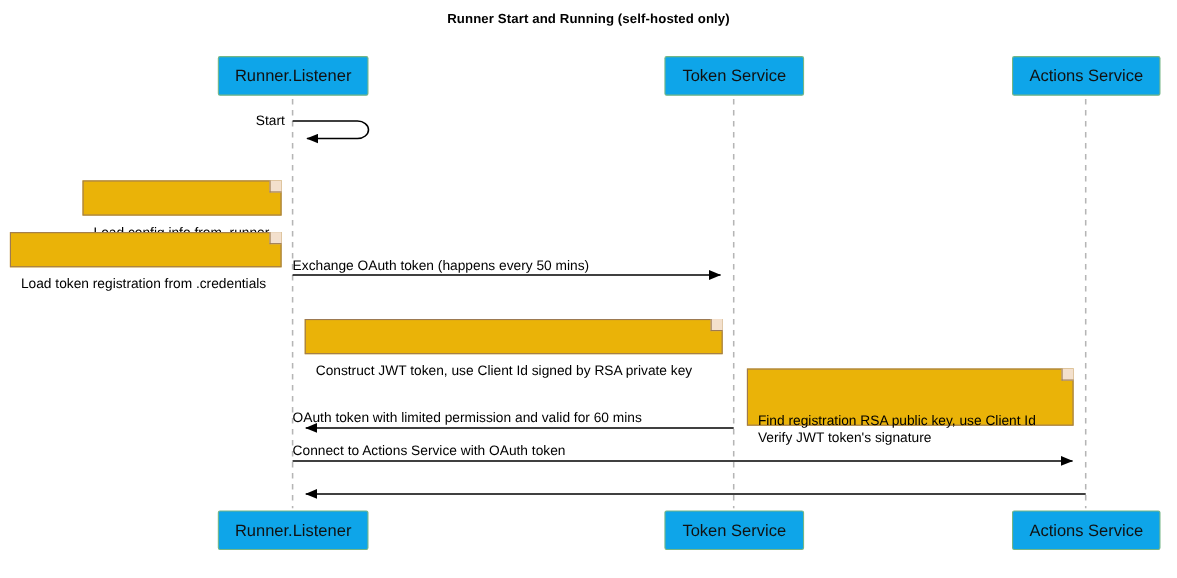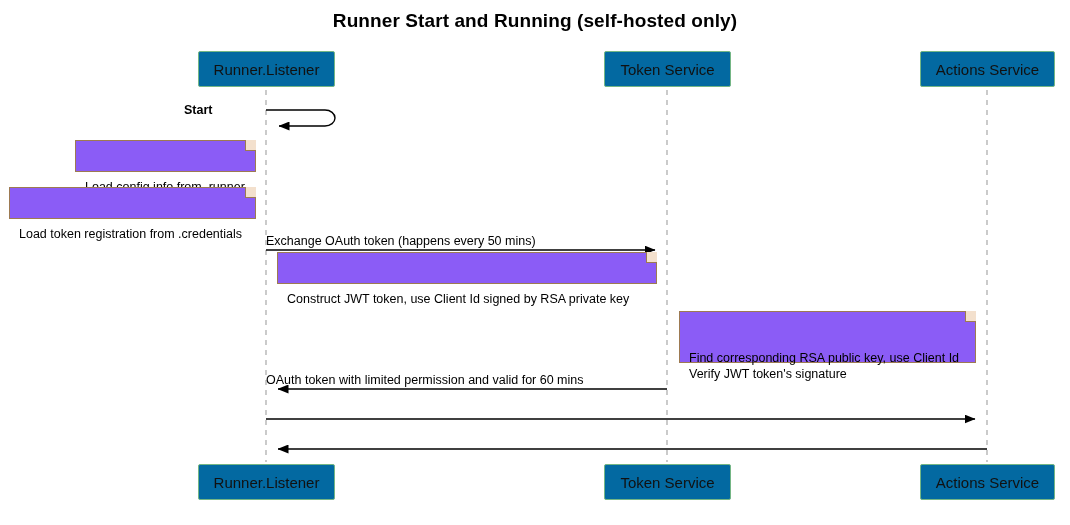--- a/index.html
+++ b/index.html
@@ -23,67 +23,67 @@
     position: absolute;
     left: 0;
     top: 0;
   }
   .diagram-title {
     position: absolute;
     left: 0;
     top: 10px;
     width: 1070px;
     text-align: center;
-    font-size: 19px;
+    font-size: 12px;
     font-weight: bold;
     letter-spacing: 0.1px;
   }
   .participant {
     position: absolute;
     box-sizing: border-box;
-    background: #0369a1;
+    background: #0ea5e9;
     border: 1px solid #74b685;
     border-radius: 2px;
     display: flex;
     align-items: center;
     justify-content: center;
     font-size: 15px;
     color: #111111;
     white-space: nowrap;
   }
   .note {
     position: absolute;
     box-sizing: border-box;
-    background: #8b5cf6;
+    background: #eab308;
     border: 1px solid #9d7a52;
     font-size: 12.5px;
     line-height: 16px;
     color: #000000;
     padding: 6px 9px 6px 9px;
     white-space: pre-line;
+    margin-top: 24px;
   }
   .note .fold {
     position: absolute;
     right: -1px;
     top: -1px;
     width: 10px;
     height: 10px;
     background: #f3e0cd;
     border-left: 1px solid #9d7a52;
     border-bottom: 1px solid #9d7a52;
   }
   .msg-label {
     position: absolute;
     font-size: 12.5px;
     color: #000000;
     white-space: nowrap;
   }
   .msg-label.left-anchor {
-    text-align: left;
-    font-weight: bold;
+    text-align: right;
   }
 </style>
 </head>
 <body>
 
 <div id="diagram-root">
 
   <div class="diagram-title">Runner Start and Running (self-hosted only)</div>
 
   <svg id="diagram-svg" width="1070" height="525">
@@ -142,36 +142,37 @@
   <div class="participant" style="left:920px; top:464px; width:135px; height:36px;">
     <span>Actions Service</span>
   </div>
 
   <div class="msg-label left-anchor" style="left:184px; top:103px; width:75px;">Start</div>
 
   <div class="msg-label" style="left:266px; top:234px; width:401px;">Exchange OAuth token (happens every 50 mins)</div>
 
   <div class="msg-label" style="left:266px; top:373px; width:401px;">OAuth token with limited permission and valid for 60 mins</div>
 
+  <div class="msg-label" style="left:266px; top:403px; width:721px;">Connect to Actions Service with OAuth token</div>
 
 
   <div class="note" style="left:75px; top:140px; width:181px; height:32px;">
     <span class="fold"></span>
     <span>Load config info from .runner</span>
   </div>
 
   <div class="note" style="left:9px; top:187px; width:247px; height:32px;">
     <span class="fold"></span>
     <span>Load token registration from .credentials</span>
   </div>
 
-  <div class="note" style="left:277px; top:252px; width:380px; height:32px;">
+  <div class="note" style="left:277px; top:266px; width:380px; height:32px;">
     <span class="fold"></span>
     <span>Construct JWT token, use Client Id signed by RSA private key</span>
   </div>
 
   <div class="note" style="left:679px; top:311px; width:297px; height:52px;">
     <span class="fold"></span>
-    <span>Find corresponding RSA public key, use Client Id
+    <span>Find registration RSA public key, use Client Id
 Verify JWT token's signature</span>
   </div>
 
 </div>
 
 </body></html>

